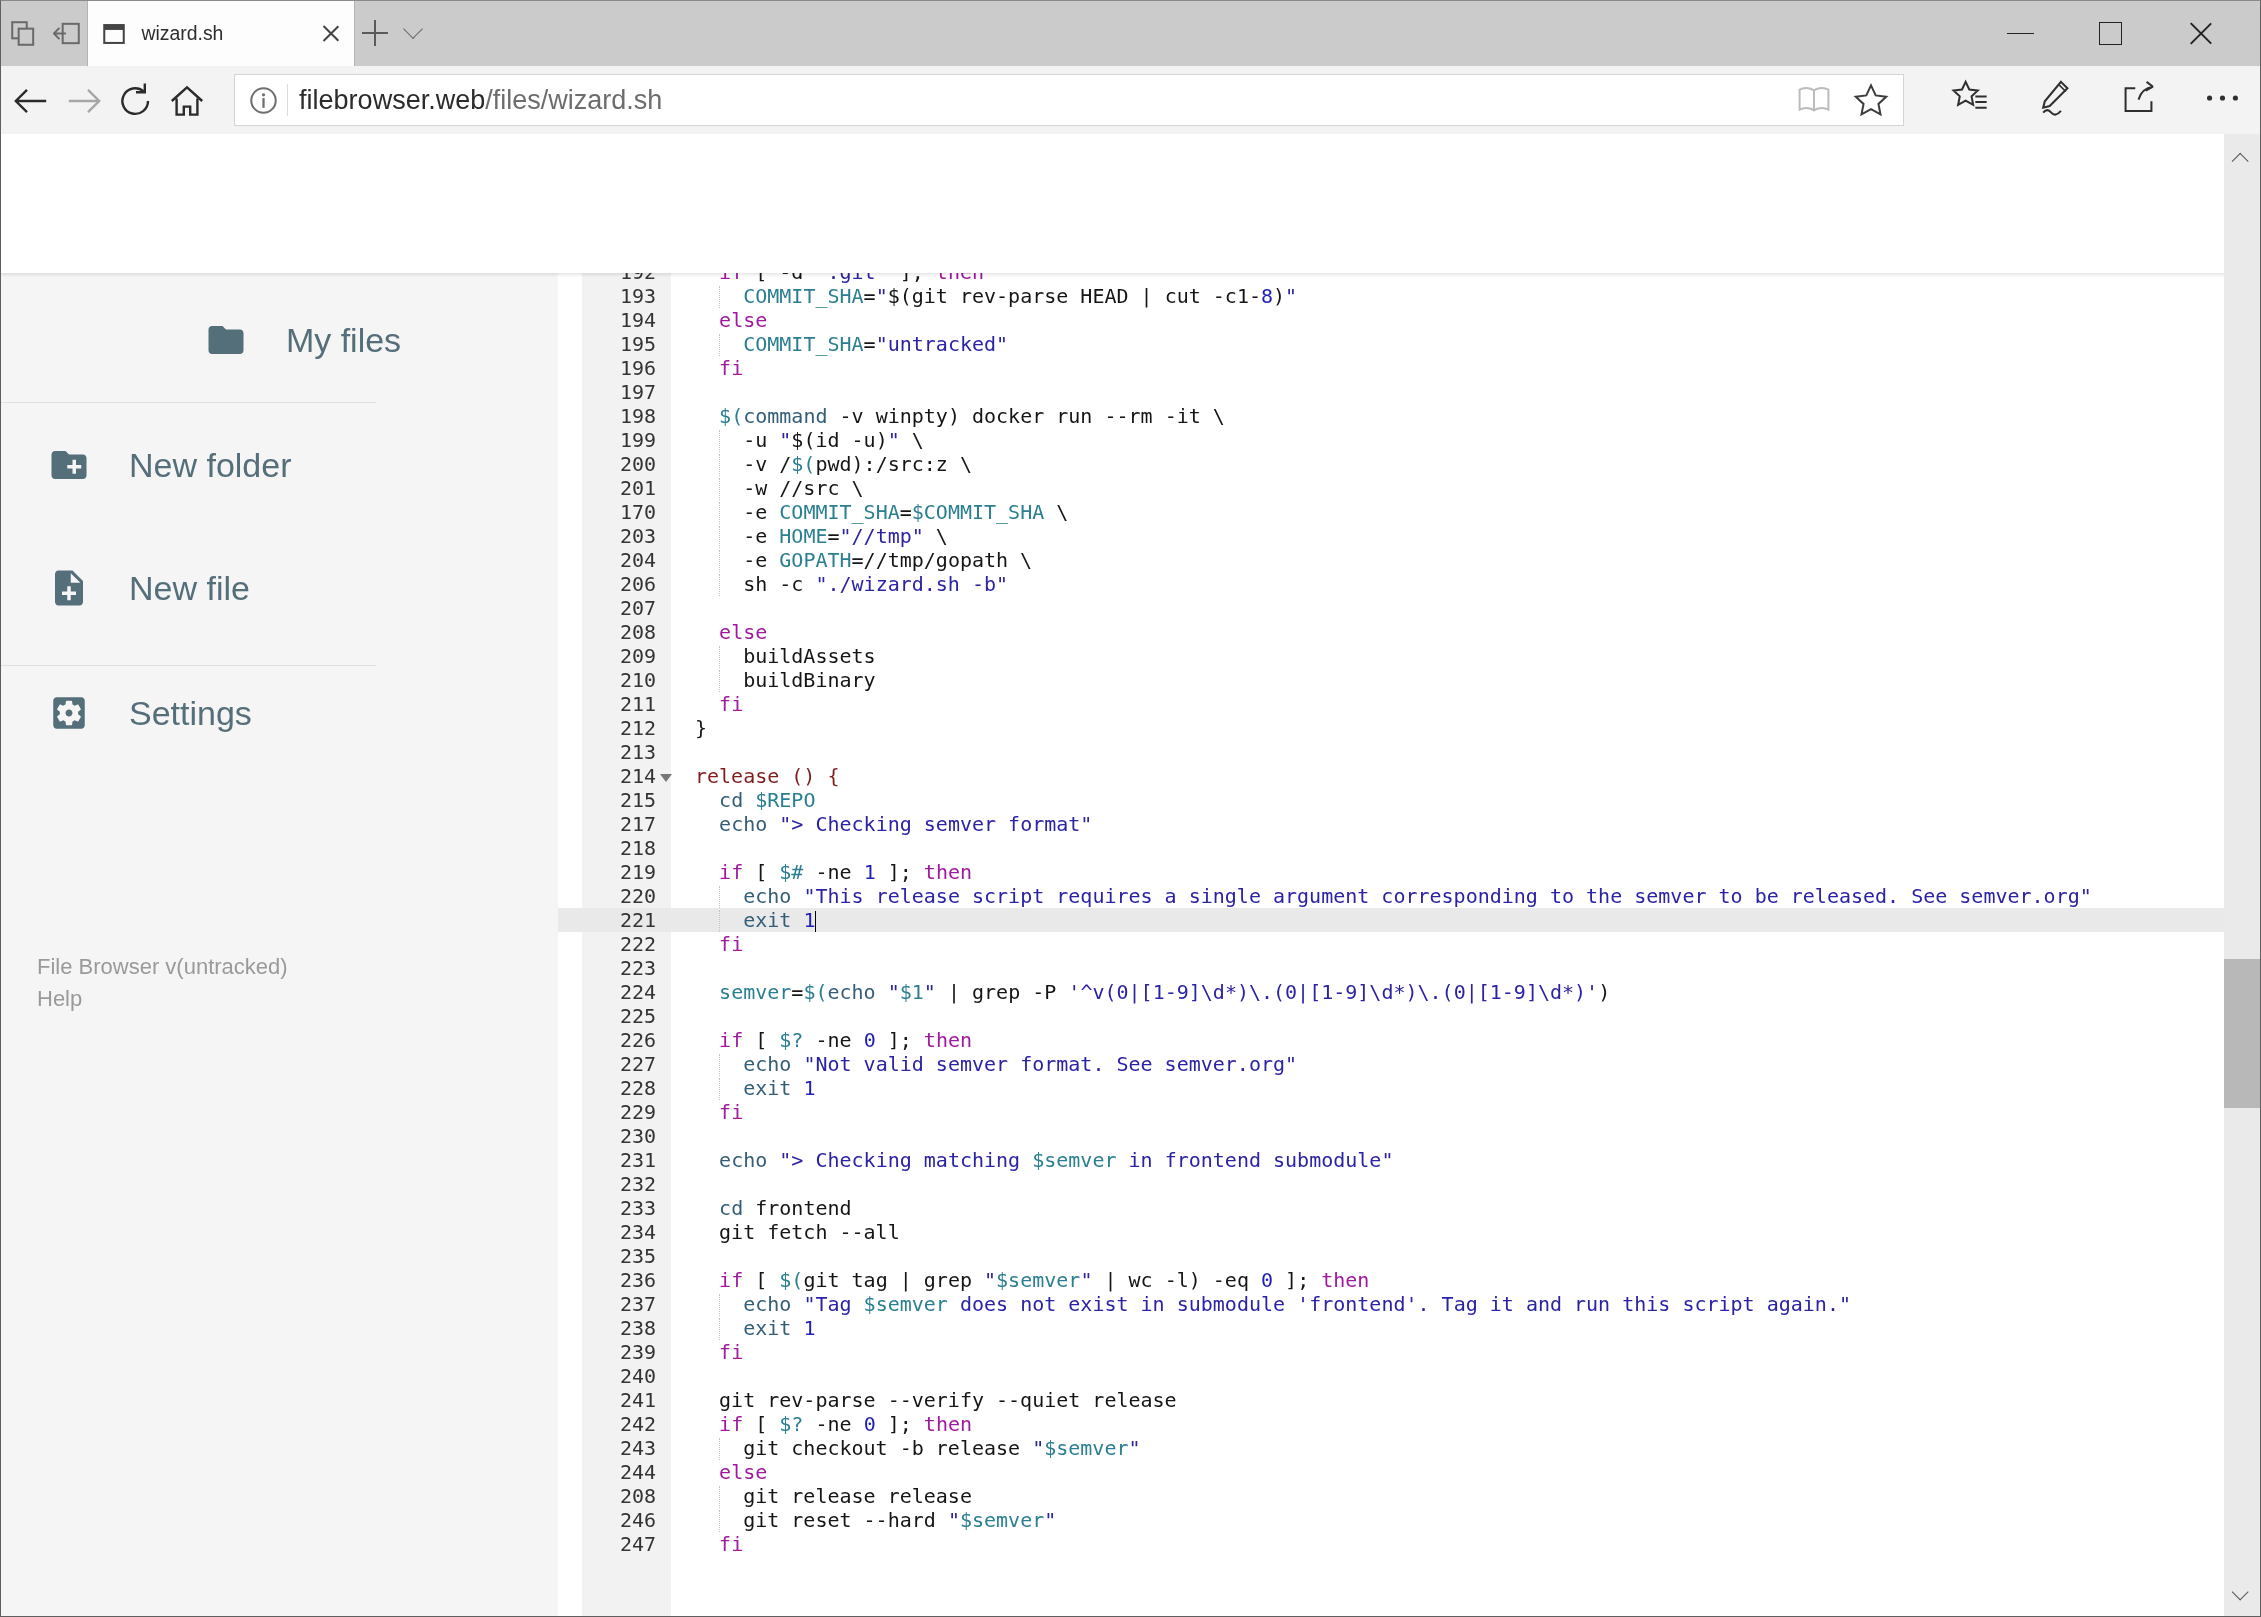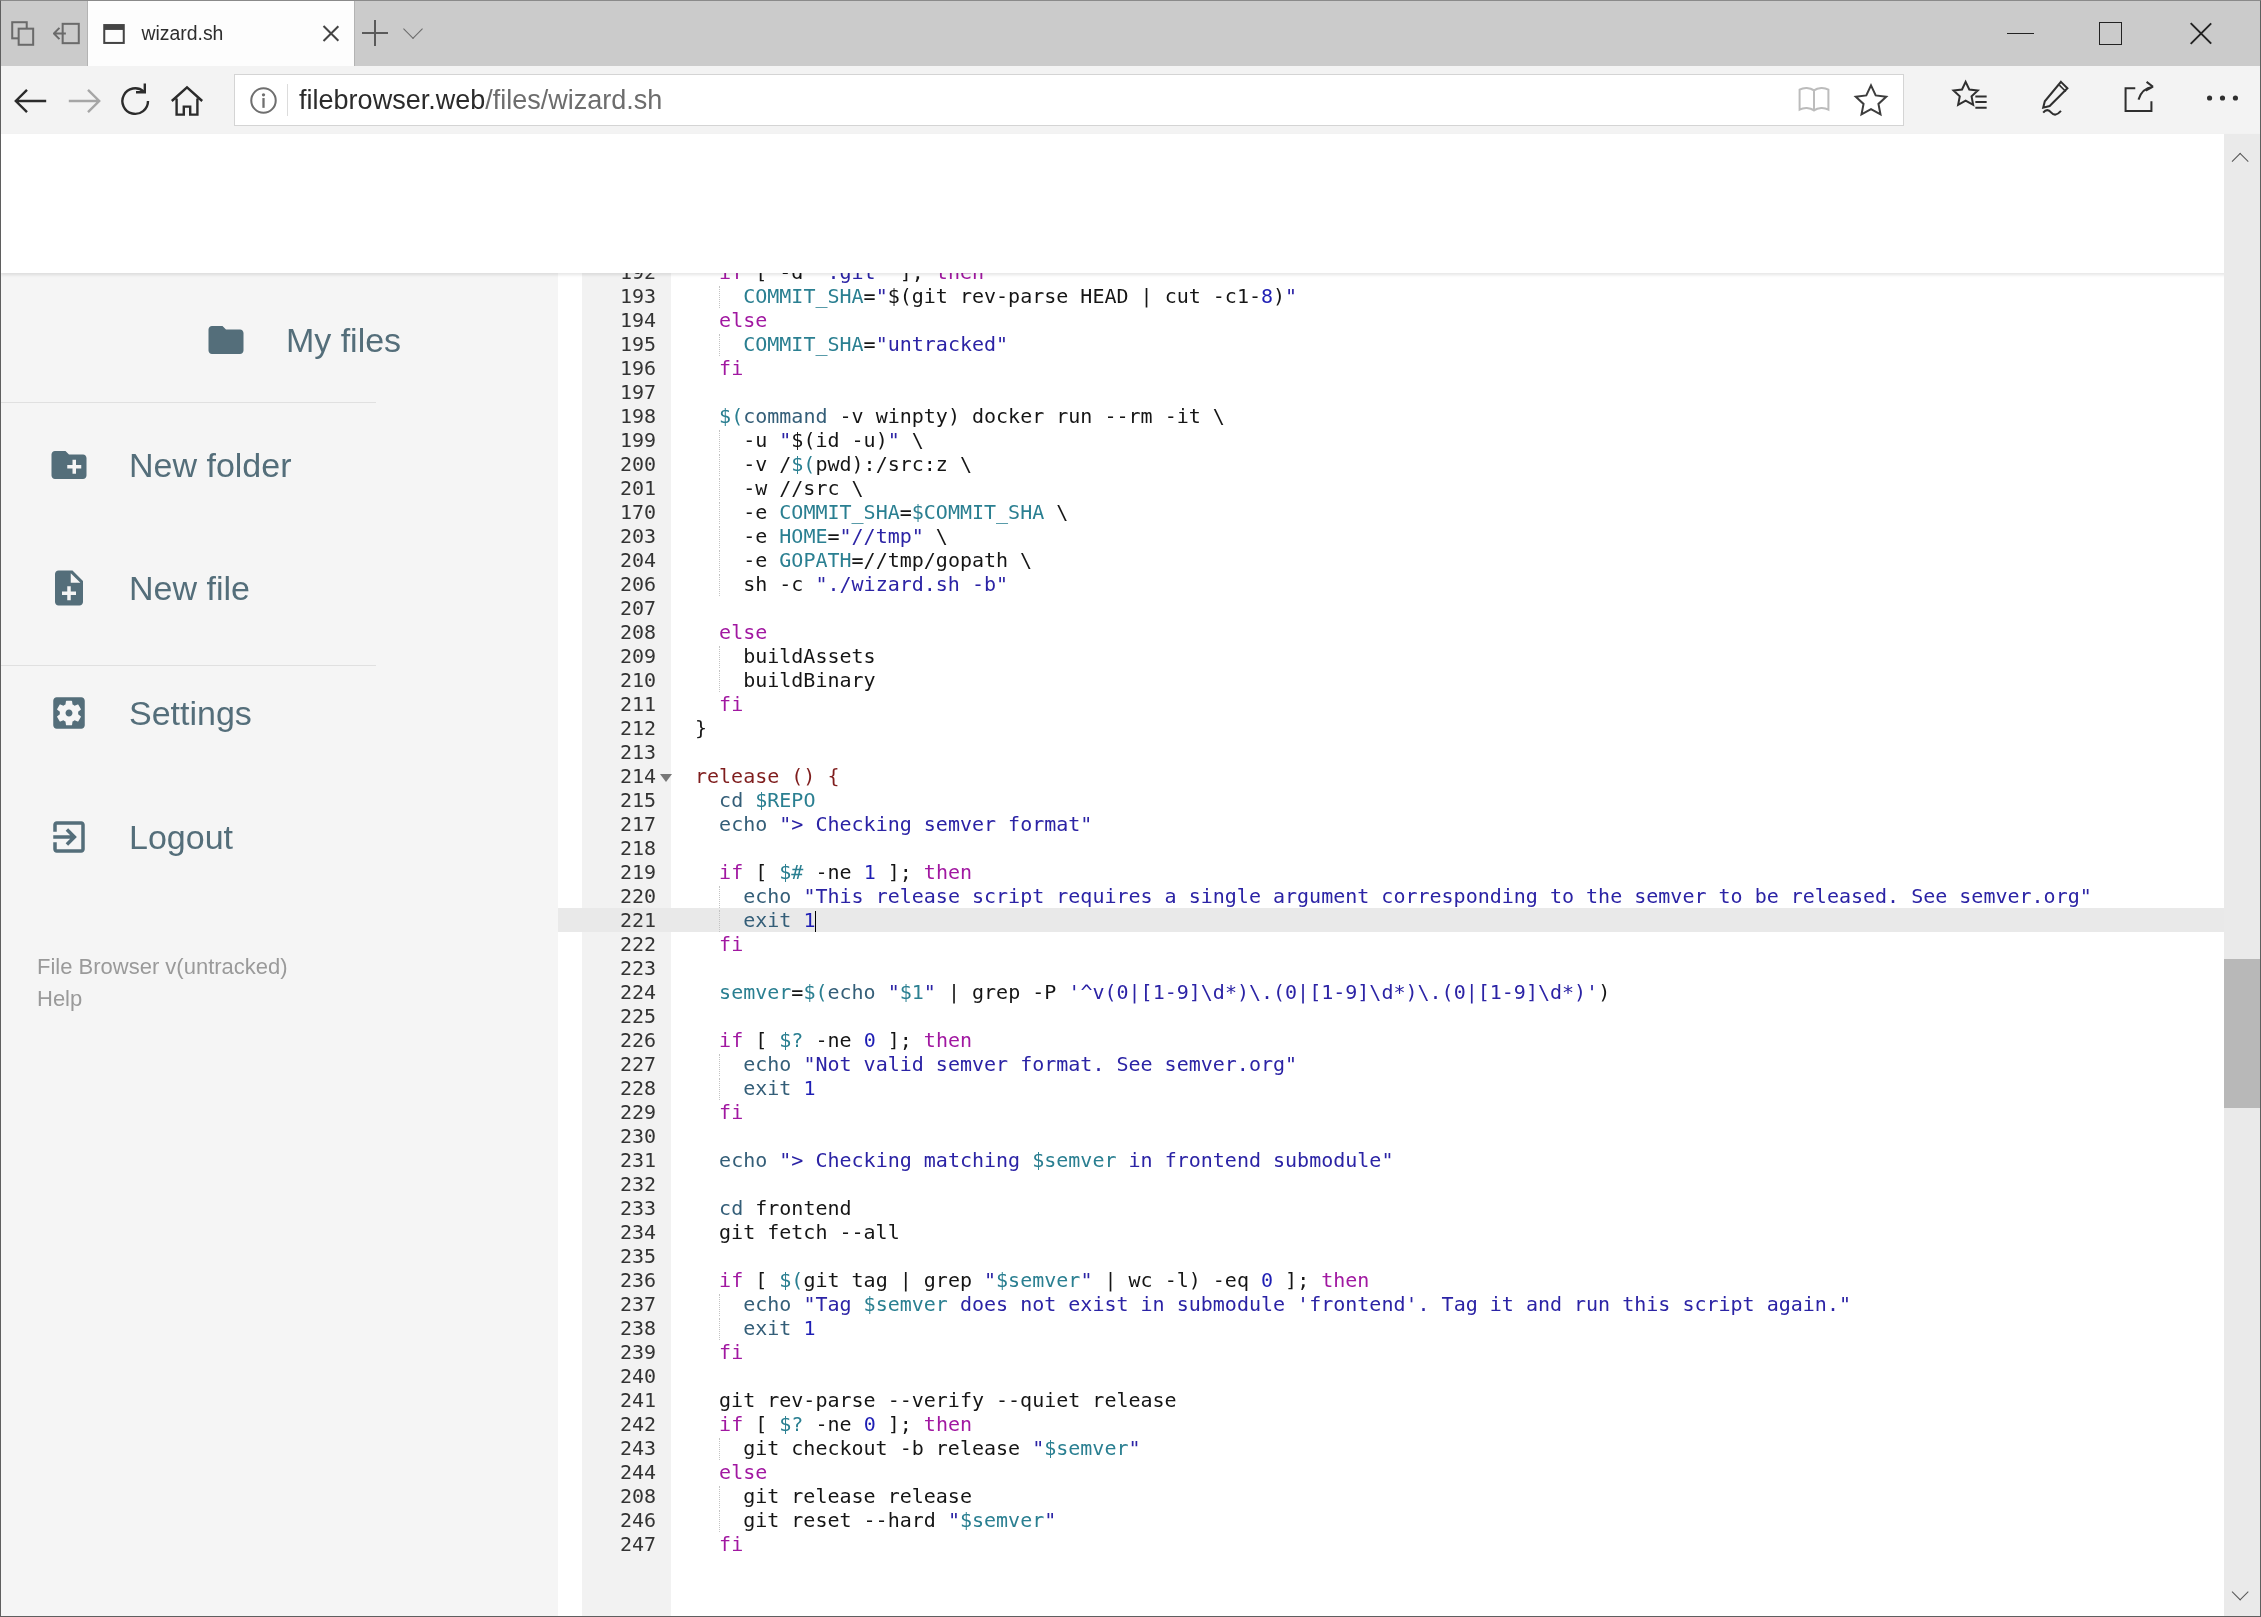--- a/index.html
+++ b/index.html
@@ -264,26 +264,20 @@
           <path fill="#546e7a" d="M20 6h-8l-2-2H4c-1.1 0-2 .9-2 2v12c0 1.1.9 2 2 2h16c1.1 0 2-.9 2-2V8c0-1.1-.9-2-2-2zm-1 8h-3v3h-2v-3h-3v-2h3V9h2v3h3v2z"></path>
         </svg>
       <span class="slabel">New folder</span>
     </div>
     <div class="sdivider" style="top:392px;"></div>
     <div class="srow" style="top:401px;">
       <svg class="sicon" viewBox="0 0 24 24">
           <path fill="#546e7a" d="M12 10c-1.1 0-2 .9-2 2s.9 2 2 2 2-.9 2-2-.9-2-2-2zm7-7H5c-1.11 0-2 .89-2 2v14c0 1.11.89 2 2 2h14c1.11 0 2-.89 2-2V5c0-1.11-.89-2-2-2zm-1.75 9c0 .23-.02.46-.05.68l1.48 1.16c.13.11.17.3.08.45l-1.4 2.42c-.09.15-.27.21-.43.15l-1.74-.7c-.36.28-.76.51-1.18.69l-.26 1.85c-.03.17-.18.3-.35.3h-2.8c-.17 0-.32-.13-.35-.3l-.26-1.85c-.43-.18-.82-.41-1.18-.69l-1.74.7c-.16.06-.34 0-.43-.15l-1.4-2.42c-.09-.15-.05-.34.08-.45l1.48-1.16c-.03-.22-.05-.45-.05-.68s.02-.46.05-.68l-1.48-1.16c-.13-.11-.17-.3-.08-.45l1.4-2.42c.09-.15.27-.21.43-.15l1.74.7c.36-.28.76-.51 1.18-.69l.26-1.85c.03-.17.18-.3.35-.3h2.8c.17 0 .32.13.35.3l.26 1.85c.43.18.82.41 1.18.69l1.74-.7c.16-.06.34 0 .43.15l1.4 2.42c.09.15.05.34-.08.45l-1.48 1.16c.03.22.05.45.05.68z"></path>
         </svg>
       <span class="slabel">Settings</span>
-    </div>
-    <div class="srow" style="top:525px;">
-      <svg class="sicon" viewBox="0 0 24 24">
-          <path fill="#546e7a" d="M10.09 15.59L11.5 17l5-5-5-5-1.41 1.41L12.67 11H3v2h9.67l-2.58 2.59zM19 3H5c-1.11 0-2 .9-2 2v4h2V5h14v14H5v-4H3v4c0 1.1.89 2 2 2h14c1.1 0 2-.9 2-2V5c0-1.1-.9-2-2-2z"></path>
-        </svg>
-      <span class="slabel">Logout</span>
     </div>
     <div class="sfooter" style="top:678px;">
       <div>File Browser v(untracked)</div>
       <div class="helplink">Help</div>
     </div>
   </div>
 
   <div class="editor">
     <div class="gutterstrip"></div>
     <div class="lines">

